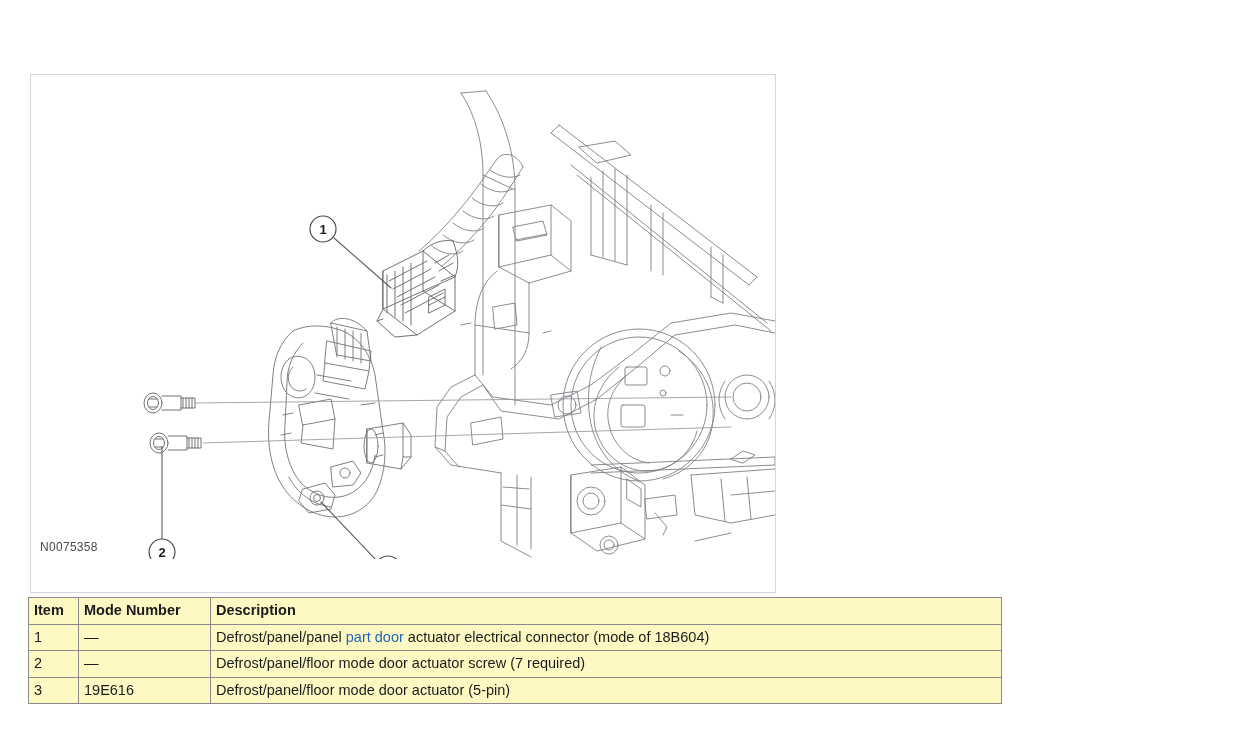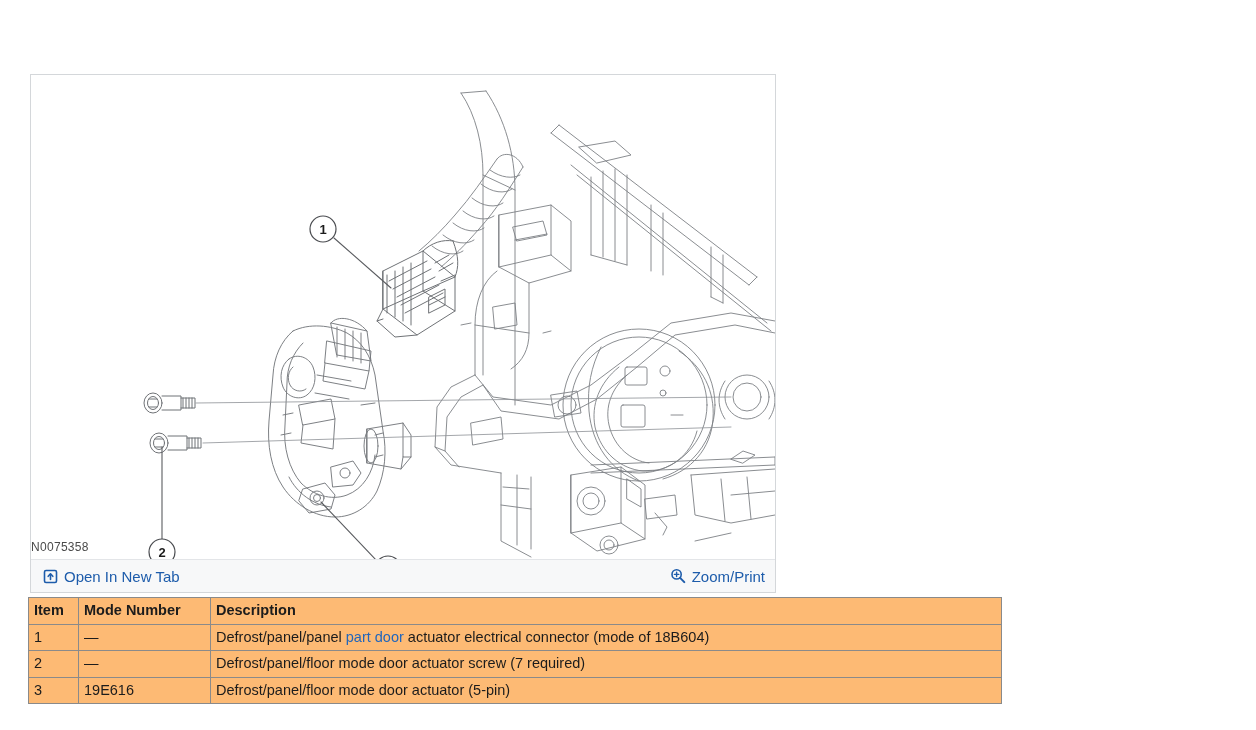--- a/index.html
+++ b/index.html
@@ -49,21 +49,21 @@
   .figure-canvas {
     position: absolute;
     left: 0; top: 0;
     width: 744px; height: 484px;
     overflow: hidden;
   }
   .figure-canvas svg { display:block; }
 
   .figure-id {
     position: absolute;
-    left: 0; bottom: 38px;
+    left: 9px; bottom: 38px;
     font-size: 12px;
     color: #4a4a4a;
     font-family: "Liberation Sans", sans-serif;
     letter-spacing: .3px;
   }
 
   
   .img-toolbar {
     position: absolute;
     left: 0; bottom: 0;
@@ -91,21 +91,21 @@
   .tb-icon { display:flex; align-items:center; }
 
   
   .parts-table {
     position: absolute;
     left: 28px; top: 597px;
     width: 974px;
     border-collapse: collapse;
     font-size: 14.5px;
     color: #1c1c1c;
-    background: #fdba74;
+    background: #fef9c3;
   }
   .parts-table th, .parts-table td {
     border: 1px solid #8a8a8a;
     padding: 3px 5px;
     text-align: left;
     vertical-align: middle;
     line-height: 1.35;
     height: 26px;
     font-weight: 400;
   }
@@ -364,43 +364,20 @@
             <text x="292" y="159">1</text>
             <text x="131" y="482">2</text>
             <text x="357" y="499">3</text>
           </g>
         </g>
       </svg>
     </div>
 
     <div class="figure-id">N0075358</div>
 
-    <div class="img-toolbar">
-      <button class="tb-btn">
-        <span class="tb-icon">
-          <svg width="15" height="15" viewBox="0 0 15 15" aria-hidden="true">
-            <rect x="1.5" y="1.5" width="12" height="12" rx="1.5" fill="none" stroke="#1d5cab" stroke-width="1.6"></rect>
-            <path d="M7.5 10.5 L7.5 5.2" stroke="#1d5cab" stroke-width="1.6" stroke-linecap="round"></path>
-            <path d="M5.2 7.3 L7.5 4.8 L9.8 7.3" fill="none" stroke="#1d5cab" stroke-width="1.6" stroke-linecap="round" stroke-linejoin="round"></path>
-          </svg>
-        </span>
-        <span>Open In New Tab</span>
-      </button>
-
-      <button class="tb-btn">
-        <span class="tb-icon">
-          <svg width="16" height="16" viewBox="0 0 16 16" aria-hidden="true">
-            <circle cx="6.6" cy="6.4" r="4.6" fill="none" stroke="#1d5cab" stroke-width="1.6"></circle>
-            <path d="M10.1 9.9 L14.3 14.1" stroke="#1d5cab" stroke-width="2" stroke-linecap="round"></path>
-            <path d="M6.6 4.2 L6.6 8.6 M4.4 6.4 L8.8 6.4" stroke="#1d5cab" stroke-width="1.4" stroke-linecap="round"></path>
-          </svg>
-        </span>
-        <span>Zoom/Print</span>
-      </button>
-    </div>
   </div>
 
   <table class="parts-table">
     <thead>
       <tr>
         <th class="col-item">Item</th>
         <th class="col-part">Mode Number</th>
         <th class="col-desc">Description</th>
       </tr>
     </thead>

